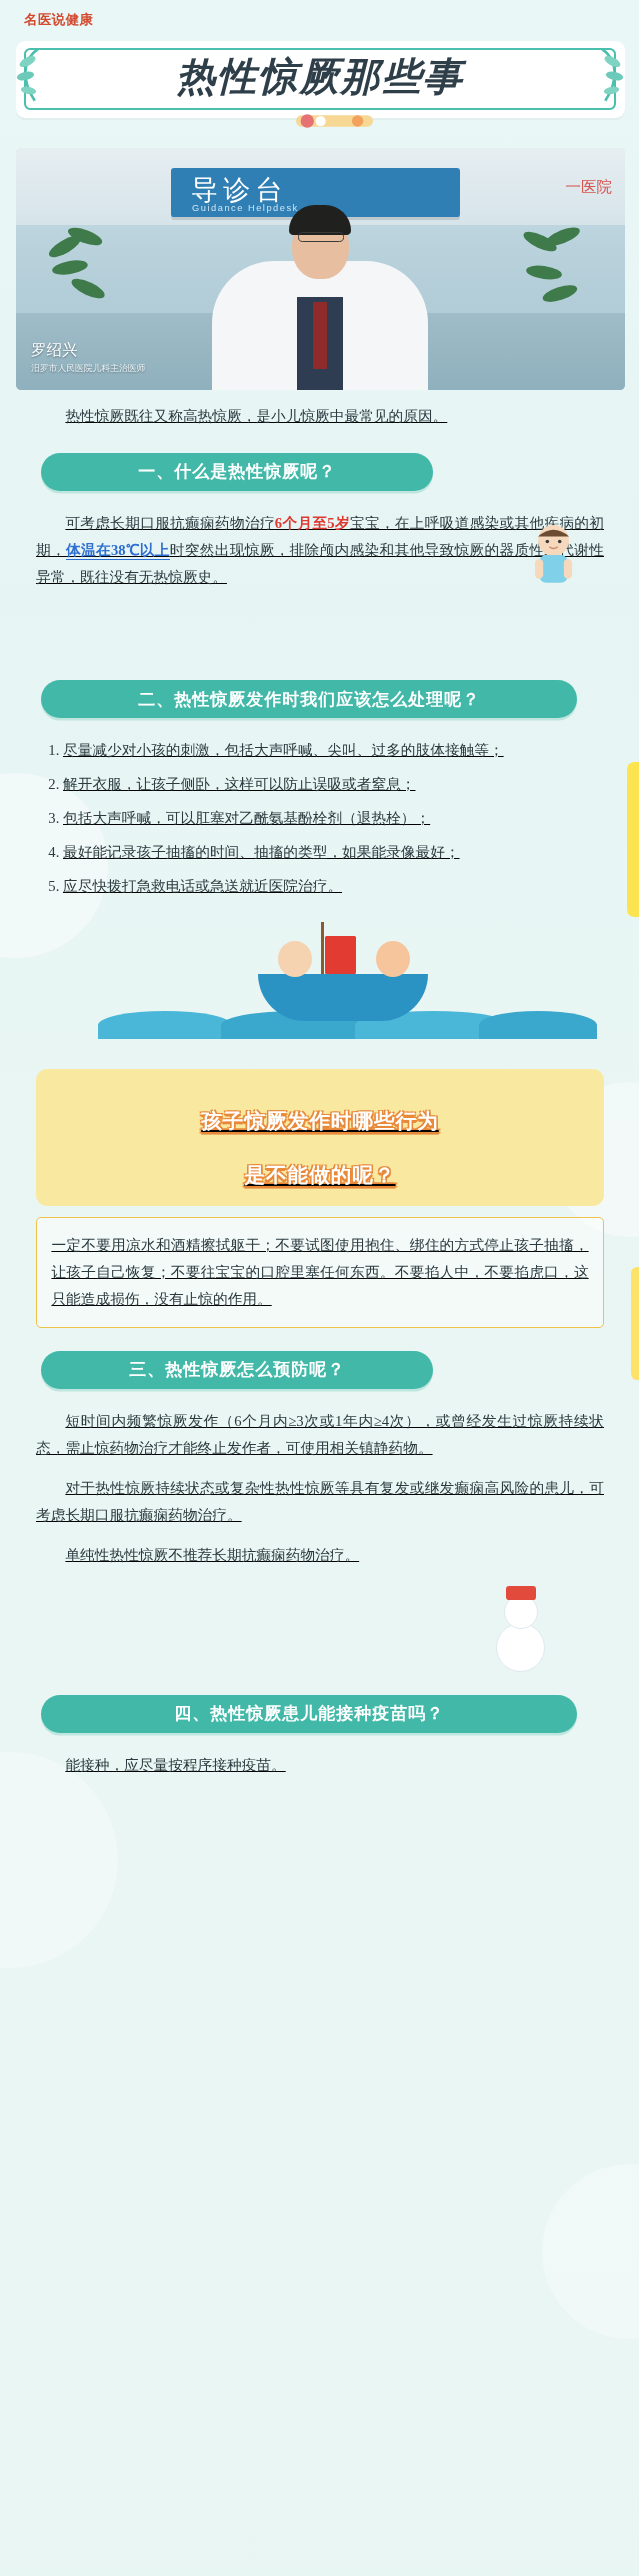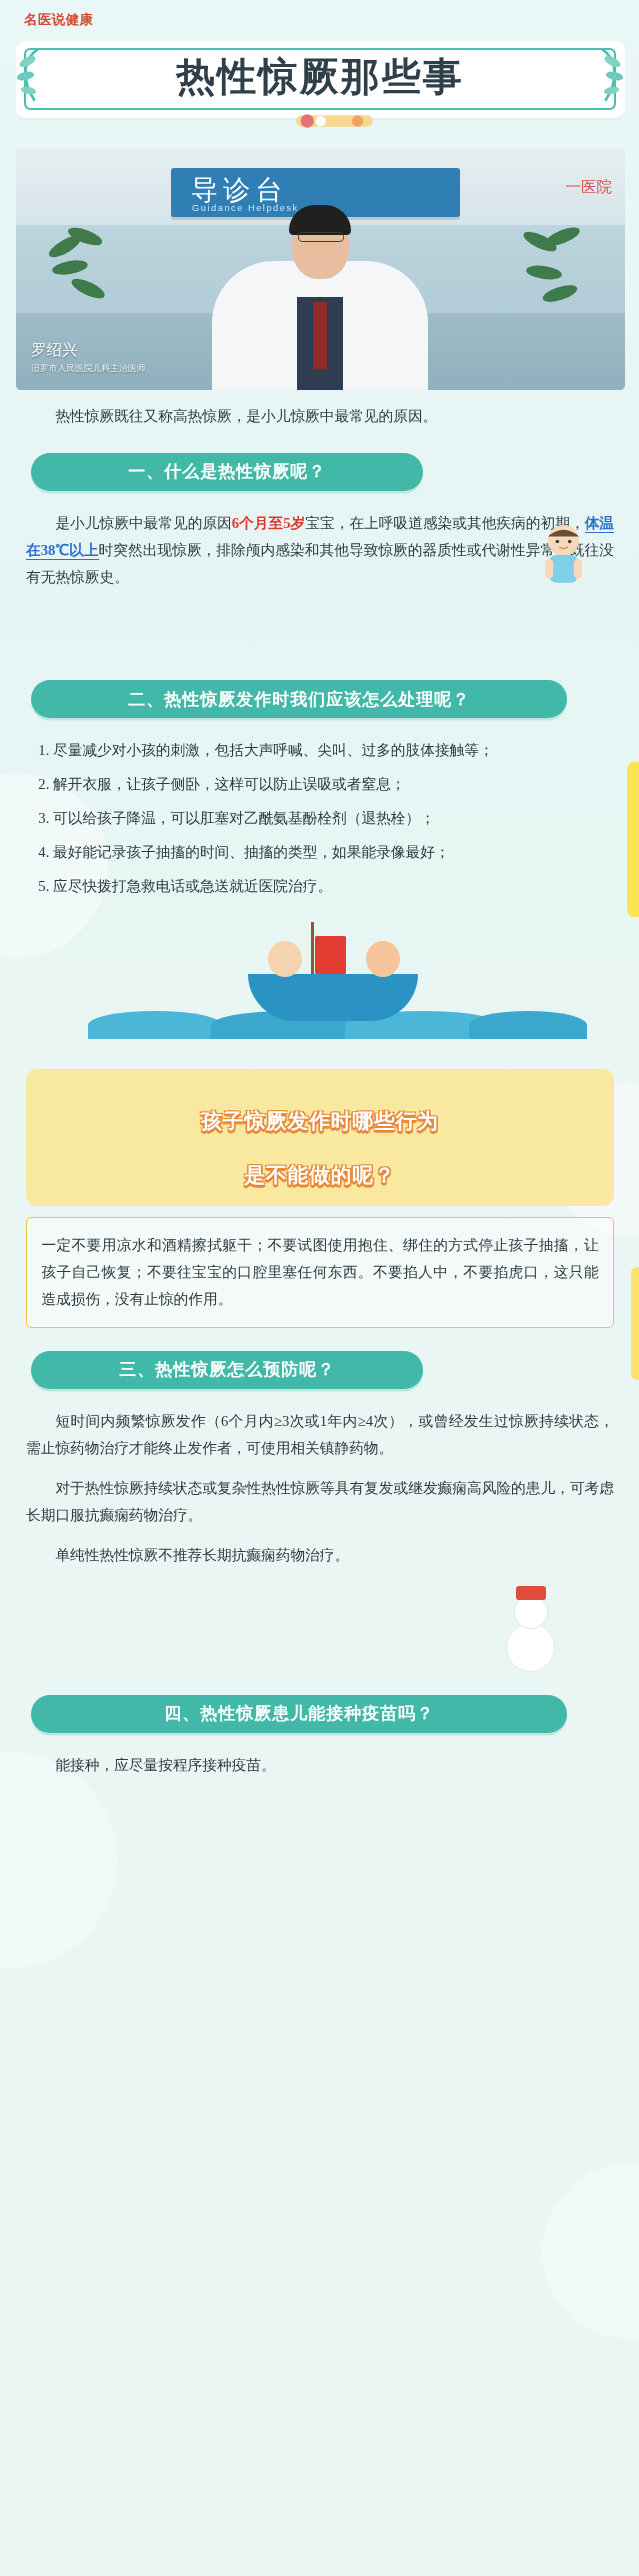--- a/index.html
+++ b/index.html
@@ -76,20 +76,21 @@
   }
   .title-text {
     position: absolute;
     left: 0; right: 0; top: 13.4px;
     text-align: center;
     font-family: "Liberation Serif", serif;
     font-weight: bold;
     font-size: 39px;
     color: #2f3f49;
     letter-spacing: 2.1px;
+    font-style: italic;
   }
   .title-deco-left, .title-deco-right {
     position: absolute;
     top: 7.2px;
     width: 30px; height: 64px;
   }
   .title-deco-left { left: -3.1px; }
   .title-deco-right { right: -3.1px; }
   .ribbon {
     position: absolute;
@@ -170,21 +171,21 @@
   .photo .name-box .nm {
     color: #ffffff; font-size: 15.5px; font-family:"Liberation Serif",serif;
     text-shadow: 0 1px 2.1px rgba(0,0,0,.4);
   }
   .photo .name-box .tt {
     color: #eef6f8; font-size: 8.8px; margin-top: 2.1px;
     text-shadow: 0 1px 2.1px rgba(0,0,0,.4);
   }
 
   
-  .content { position: relative; padding: 0 26px; }
+  .content { position: relative; padding: 0 36px; text-decoration: underline; }
 
   p.para {
     font-family: "Liberation Serif", serif;
     font-size: 14.7px;
     line-height: 1.82;
     color: #2b3a3f;
     text-indent: 2em;
     margin: 13.4px 0 0 0;
     text-align: justify;
   }
@@ -430,21 +431,21 @@
   <div class="content">
 
     <p class="para">热性惊厥既往又称高热惊厥，是小儿惊厥中最常见的原因。</p>
 
     <div class="sec-head">
       <div class="pill">
           <span>一、什么是热性惊厥呢？</span>
         </div>
     </div>
     <p class="para">
-      <span>是小儿惊厥中最常见的原因</span><span class="hl-red">6个月至5岁</span><span>宝宝，在上呼吸道感染或其他疾病的初期，</span><span class="hl-blue-under">体温在38℃以上</span><span>时突然出现惊厥，排除颅内感染和其他导致惊厥的器质性或代谢性异常，既往没有无热惊厥史。</span>
+      <span>可考虑长期口服抗癫痫药物治疗</span><span class="hl-red">6个月至5岁</span><span>宝宝，在上呼吸道感染或其他疾病的初期，</span><span class="hl-blue-under">体温在38℃以上</span><span>时突然出现惊厥，排除颅内感染和其他导致惊厥的器质性或代谢性异常，既往没有无热惊厥史。</span>
     </p>
 
     <div style="position:relative;height:67px">
       <svg width="93" height="67" viewBox="0 0 180 130" style="position:absolute;right:5.2px;top:-67px">
         <circle cx="92" cy="34" r="30" fill="#f6d9bd"></circle>
         <path d="M62 26 q30 -26 60 0" fill="#6c4b33"></path>
         <circle cx="80" cy="36" r="3.5" fill="#3a3a3a"></circle>
         <circle cx="104" cy="36" r="3.5" fill="#3a3a3a"></circle>
         <path d="M84 46 q8 7 16 0" stroke="#c98b6a" stroke-width="3" fill="none"></path>
         <rect x="64" y="62" width="56" height="54" rx="14" fill="#7fd0e8"></rect>
@@ -455,21 +456,21 @@
 
     <div class="sec-head wide">
       <div class="pill">
           <span>二、热性惊厥发作时我们应该怎么处理呢？</span>
         </div>
     </div>
 
     <ol class="steps">
       <li>尽量减少对小孩的刺激，包括大声呼喊、尖叫、过多的肢体接触等；</li>
       <li>解开衣服，让孩子侧卧，这样可以防止误吸或者窒息；</li>
-      <li>可以给孩子降温，可以肛塞对乙酰氨基酚栓剂（退热栓）；</li>
+      <li>包括大声呼喊，可以肛塞对乙酰氨基酚栓剂（退热栓）；</li>
       <li>最好能记录孩子抽搐的时间、抽搐的类型，如果能录像最好；</li>
       <li>应尽快拨打急救电话或急送就近医院治疗。</li>
     </ol>
 
     <div class="boat">
       <div class="waves">
         <div class="wave" style="left:62px;width:134px;"></div>
         <div class="wave" style="left:185px;width:155px;background:#3aa7cd;"></div>
         <div class="wave" style="left:319px;width:155px;"></div>
         <div class="wave" style="left:443px;width:118px;background:#3aa7cd;"></div>

